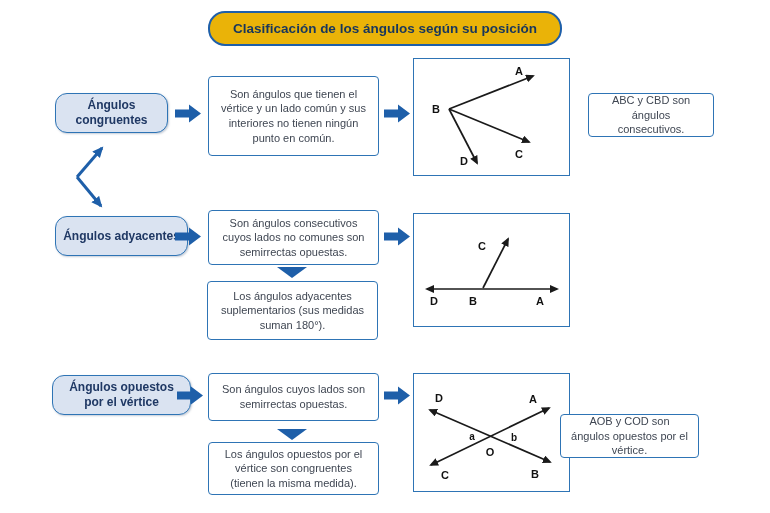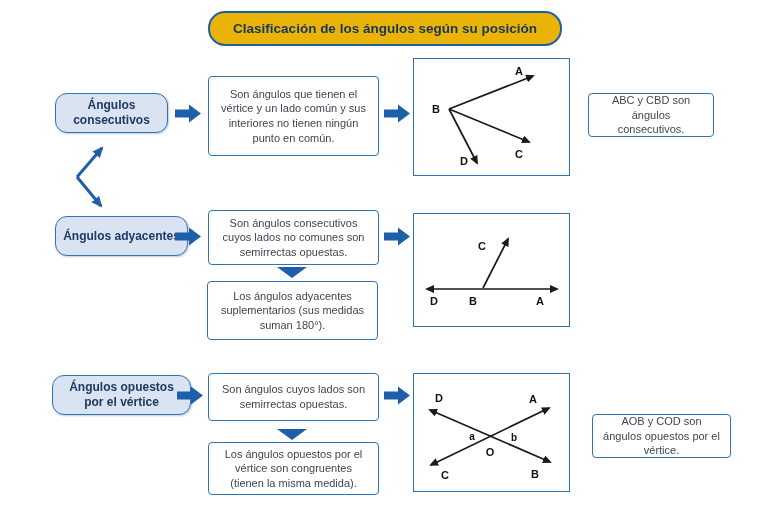--- a/index.html
+++ b/index.html
@@ -32,21 +32,21 @@
           <polygon points="0,0 9,4 0,8" fill="#1a1a1a"></polygon>
         </marker>
       <marker id="ahblue" orient="auto-start-reverse" markerUnits="userSpaceOnUse" markerWidth="13" markerHeight="11" refX="9" refY="5">
           <polygon points="0,0 11,5 0,10" fill="#1e5fa9"></polygon>
         </marker>
     </defs>
   </svg>
 
   <div class="pill-title">Clasificación de los ángulos según su posición</div>
 
-  <div class="type-box" style="left:55px;top:93px;width:113px;height:40px">Ángulos consecutivos</div>
+  <div class="type-box" style="left:55px;top:93px;width:113px;height:40px">Ángulos congruentes</div>
 
   <svg class="arrow-r" style="left:175px;top:104px" viewBox="0 0 27 19">
     <polygon points="0,5.5 14,5.5 14,0.5 26,9.5 14,18.5 14,13.5 0,13.5" fill="#1e5fa9"></polygon>
   </svg>
 
   <div class="desc-box" style="left:208px;top:76px;width:171px;height:80px">Son ángulos que tienen el vértice y un lado común y sus interiores no tienen ningún punto en común.</div>
 
   <svg class="arrow-r" style="left:384px;top:104px" viewBox="0 0 27 19">
     <polygon points="0,5.5 14,5.5 14,0.5 26,9.5 14,18.5 14,13.5 0,13.5" fill="#1e5fa9"></polygon>
   </svg>
@@ -125,15 +125,15 @@
       <text x="21" y="28" font-size="11">D</text>
       <text x="115" y="29" font-size="11">A</text>
       <text x="27" y="105" font-size="11">C</text>
       <text x="117" y="104" font-size="11">B</text>
       <text x="58" y="66" font-size="10" text-anchor="middle">a</text>
       <text x="100" y="67" font-size="10" text-anchor="middle">b</text>
       <text x="76" y="82" font-size="11" text-anchor="middle">O</text>
     </svg>
   </div>
 
-  <div class="example-box" style="left:592px;top:414px;width:139px;height:44px">AOB y COD son ángulos opuestos por el vértice.</div>
+  <div class="example-box" style="left:560px;top:414px;width:139px;height:44px">AOB y COD son ángulos opuestos por el vértice.</div>
 
 </div>
 
 </body></html>

